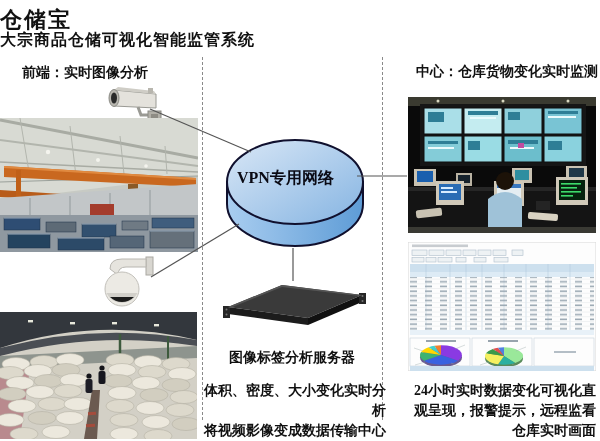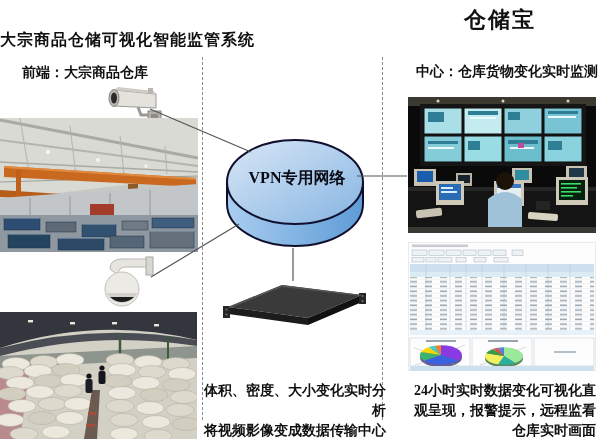--- a/index.html
+++ b/index.html
@@ -1,48 +1,48 @@
 <!DOCTYPE html>
 <html><head>
 <meta charset="utf-8">
 <style>
   html,body{margin:0;padding:0;background:#fff;}
   .page{
     position:relative;width:600px;height:441px;background:#ffffff;overflow:hidden;
     font-family:"Liberation Serif","DejaVu Serif",serif;font-weight:bold;color:#111;
   }
   .abs{position:absolute;}
-  .title{top:5px;left:0;width:536px;text-align:right;font-size:22px;letter-spacing:2px;}
+  .title{top:5px;left:0;width:536px;text-align:left;font-size:22px;letter-spacing:2px;}
   .subtitle{top:30px;left:0;width:600px;font-size:16px;letter-spacing:1px;}
   .divider{top:57px;height:363px;width:0;border-left:1px dashed #8a8a8a;}
   .div-left{left:202px;} .div-right{left:382px;}
   .col-header{font-size:14px;white-space:nowrap;}
   .hdr-front{left:22px;top:64px;}
   .hdr-back{left:202px;top:66px;width:180px;text-align:center;}
   .hdr-center{left:408px;top:63px;width:190px;text-align:right;}
   .photo{display:block;}
-  .cloud-label{left:237px;top:168px;width:120px;text-align:center;font-size:16px;color:#0a0a14;}
+  .cloud-label{left:237px;top:168px;width:120px;text-align:left;font-size:16px;color:#0a0a14;}
   .server-label{left:202px;top:349px;width:180px;text-align:center;font-size:14px;}
   .mid-desc{left:198px;top:381px;width:188px;text-align:right;font-size:14px;line-height:20px;}
   .right-desc{left:408px;top:381px;width:188px;font-size:14px;line-height:20px;text-align:right;}
   svg{display:block;}
   .overlay{left:0;top:0;z-index:6;pointer-events:none;}
 </style>
 </head>
 <body>
 
 <div class="page">
 
   <div class="abs title">仓储宝</div>
   <div class="abs subtitle">大宗商品仓储可视化智能监管系统</div>
 
   <div class="abs divider div-left"></div>
   <div class="abs divider div-right"></div>
 
-  <div class="abs col-header hdr-front">前端：大宗商品仓库</div>
+  <div class="abs col-header hdr-front">前端：实时图像分析</div>
   <div class="abs col-header hdr-center">中心：仓库货物变化实时监测</div>
 
   <svg class="abs photo" style="left:104px;top:82px;" width="64" height="44" viewBox="0 0 64 44">
     <polygon points="10,8 52,12 52,26 10,24" fill="#e4e2dc" stroke="#9a9a94" stroke-width="1"></polygon>
     <polygon points="10,8 52,12 50,9 14,5" fill="#cfcdc6"></polygon>
     <ellipse cx="10" cy="16" rx="5" ry="8.5" fill="#b9b7b0" stroke="#8a8a84"></ellipse>
     <ellipse cx="10" cy="16" rx="3" ry="5.5" fill="#2a2a2a"></ellipse>
     <rect x="44" y="6" width="5" height="5" fill="#b8b6ae"></rect>
     <path d="M34,25 L37,33 L46,33" stroke="#9a9a94" stroke-width="3" fill="none"></path>
     <rect x="44" y="29" width="13" height="13" fill="#b2b0a8" stroke="#8a8a84"></rect>
@@ -194,20 +194,21 @@
     <polygon points="8,27 88,38 88,45 8,34" fill="#1c1c1c"></polygon>
     <polygon points="88,38 142,15 142,22 88,45" fill="#111111"></polygon>
     <rect x="3" y="26" width="7" height="12" fill="#262626"></rect>
     <circle cx="6.5" cy="29.5" r="1" fill="#777"></circle>
       <circle cx="6.5" cy="34.5" r="1" fill="#777"></circle>
     <rect x="139" y="13" width="7" height="11" fill="#262626"></rect>
     <circle cx="142.5" cy="16" r="1" fill="#777"></circle>
       <circle cx="142.5" cy="21" r="1" fill="#777"></circle>
     <polygon points="8,27 62,5 142,15 140,16 62,7 10,28" fill="#555"></polygon>
   </svg>
+  <div class="abs server-label">图像标签分析服务器</div>
 
   <div class="abs mid-desc">
     <div>体积、密度、大小变化实时分析</div>
     <div>将视频影像变成数据传输中心</div>
   </div>
 
   <svg class="abs photo" style="left:408px;top:97px;" width="188" height="136" viewBox="0 0 188 136" preserveAspectRatio="none">
     <rect width="188" height="136" fill="#0a0a0a"></rect>
     <rect x="0" y="0" width="188" height="9" fill="#3a3a30"></rect>
     <circle cx="30" cy="4" r="1.5" fill="#d8d8c0"></circle>

